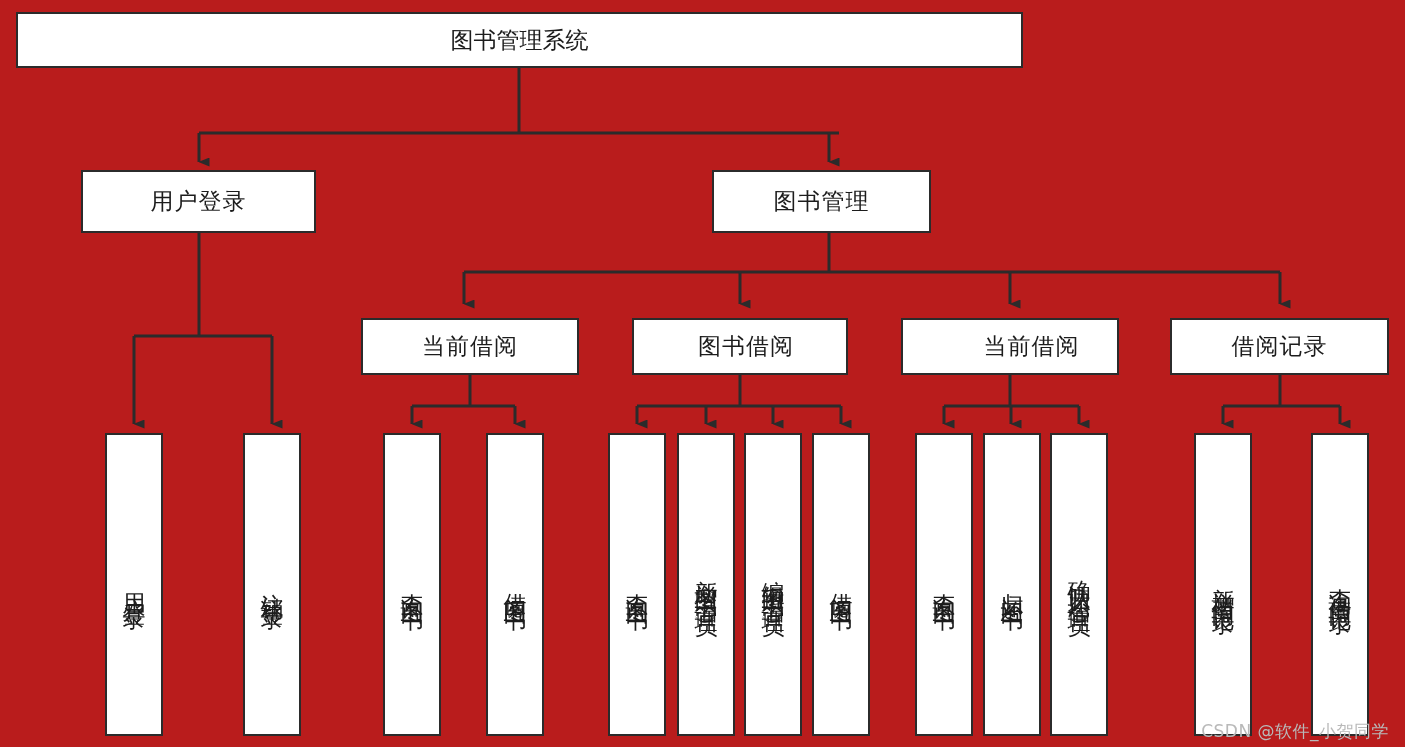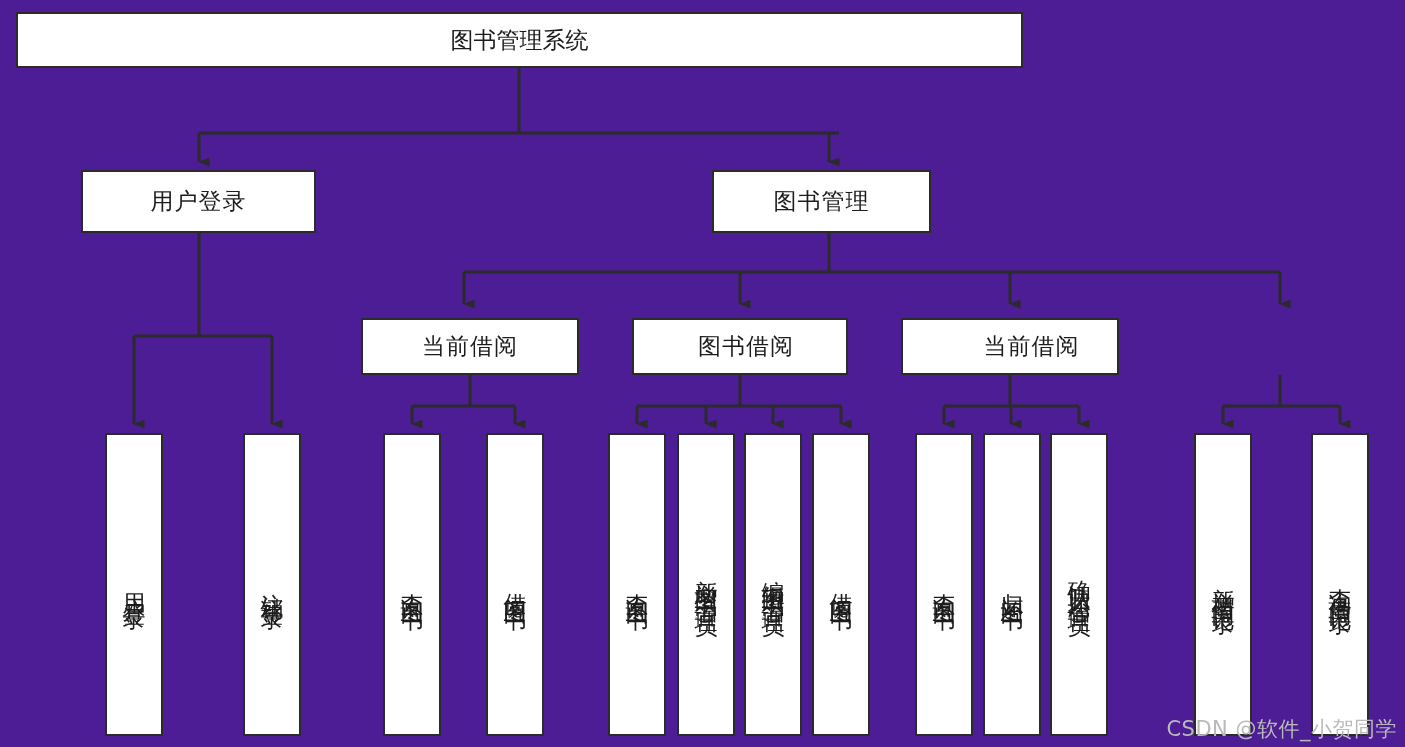--- a/index.html
+++ b/index.html
@@ -1,21 +1,21 @@
 <!DOCTYPE html>
 <html><head>
 <meta charset="utf-8">
 <style>
   html,body{margin:0;padding:0;background:#ffffff;}
   body{
     width:1405px;height:747px;
     font-family:"DejaVu Sans","Liberation Sans",sans-serif;
     overflow:hidden;
   }
-  #canvas{position:relative;width:1405px;height:747px;background:#4c1d95;}
+  #canvas{position:relative;width:1405px;height:747px;background:#b91c1c;}
   svg.wires{position:absolute;left:0;top:0;width:1405px;height:747px;}
   .node{
     position:absolute;
     box-sizing:border-box;
     background:#ffffff;
     border:2px solid #2b2b2b;
     display:flex;
     align-items:center;
     justify-content:center;
     color:#1c1c1c;
@@ -32,23 +32,23 @@
     line-height:1;
   }
   .node.v span{
     writing-mode:vertical-rl;
     text-orientation:upright;
     display:block;
     letter-spacing:5px;
   }
   .watermark{
     position:absolute;
-    right:8px;
+    right:16px;
     bottom:4px;
-    font-size:21px;
+    font-size:17px;
     color:#b9b9b9;
     letter-spacing:0.5px;
     white-space:nowrap;
     user-select:none;
   }
 </style>
 </head>
 <body>
 
 <div id="canvas">
@@ -116,20 +116,23 @@
 
   <div class="node h" style="left:361px;top:318px;width:218px;height:57px;">
     <span>当前借阅</span>
   </div>
   <div class="node h" style="left:632px;top:318px;width:216px;height:57px;padding-left:12px;">
     <span>图书借阅</span>
   </div>
   <div class="node h" style="left:901px;top:318px;width:218px;height:57px;padding-left:43px;">
     <span>当前借阅</span>
   </div>
+  <div class="node h" style="left:1170px;top:318px;width:219px;height:57px;">
+    <span>借阅记录</span>
+  </div>
 
   <div class="node v" style="left:105px;top:433px;width:58px;height:303px;">
     <span>用户登录</span>
   </div>
   <div class="node v" style="left:243px;top:433px;width:58px;height:303px;">
     <span>注销登录</span>
   </div>
 
   <div class="node v" style="left:383px;top:433px;width:58px;height:303px;">
     <span>查询图书</span>

